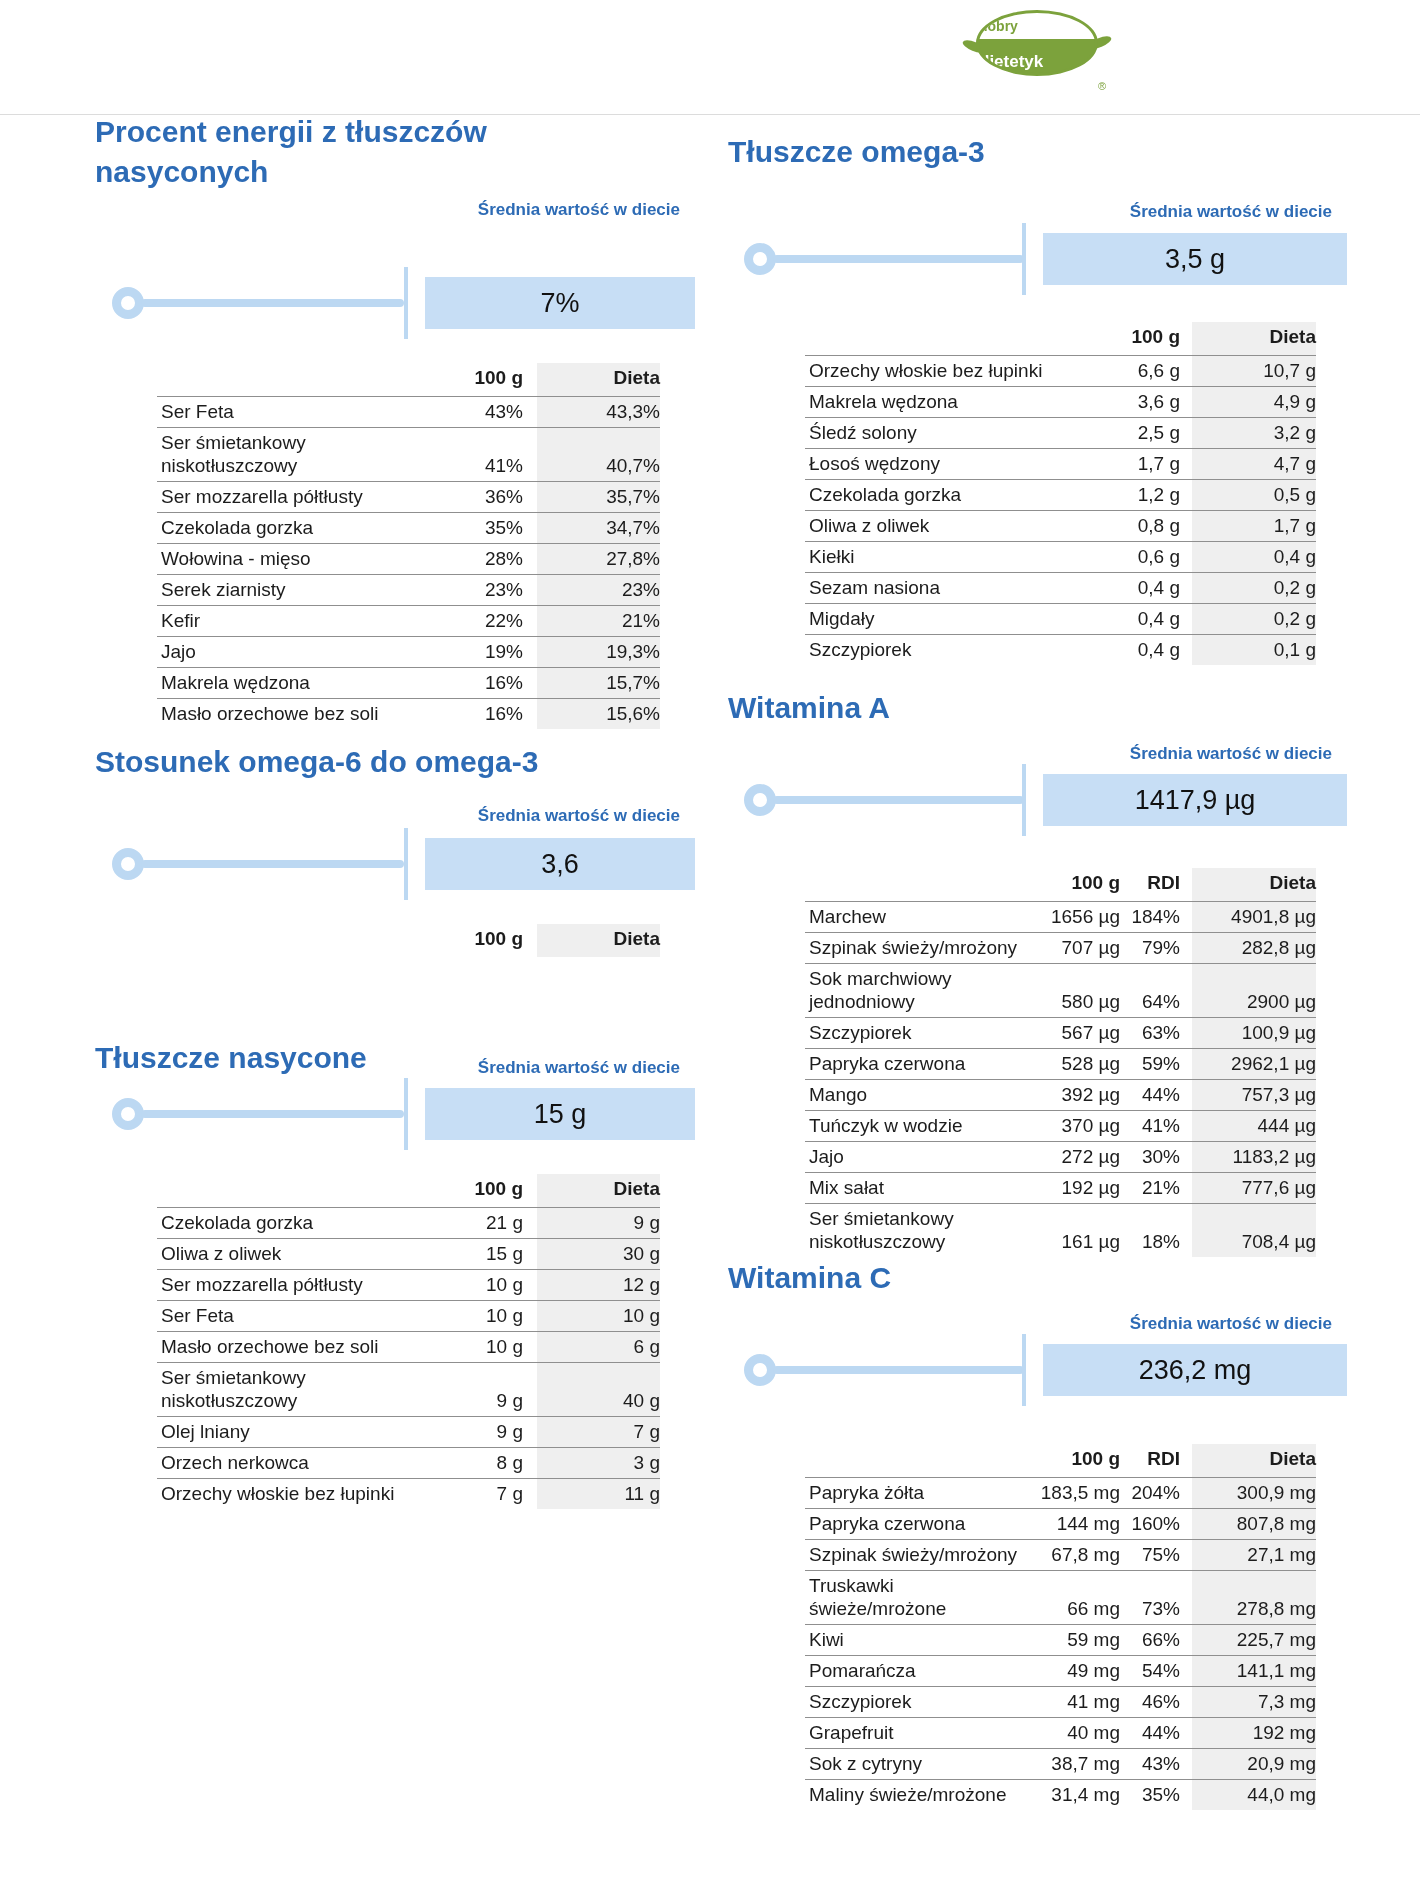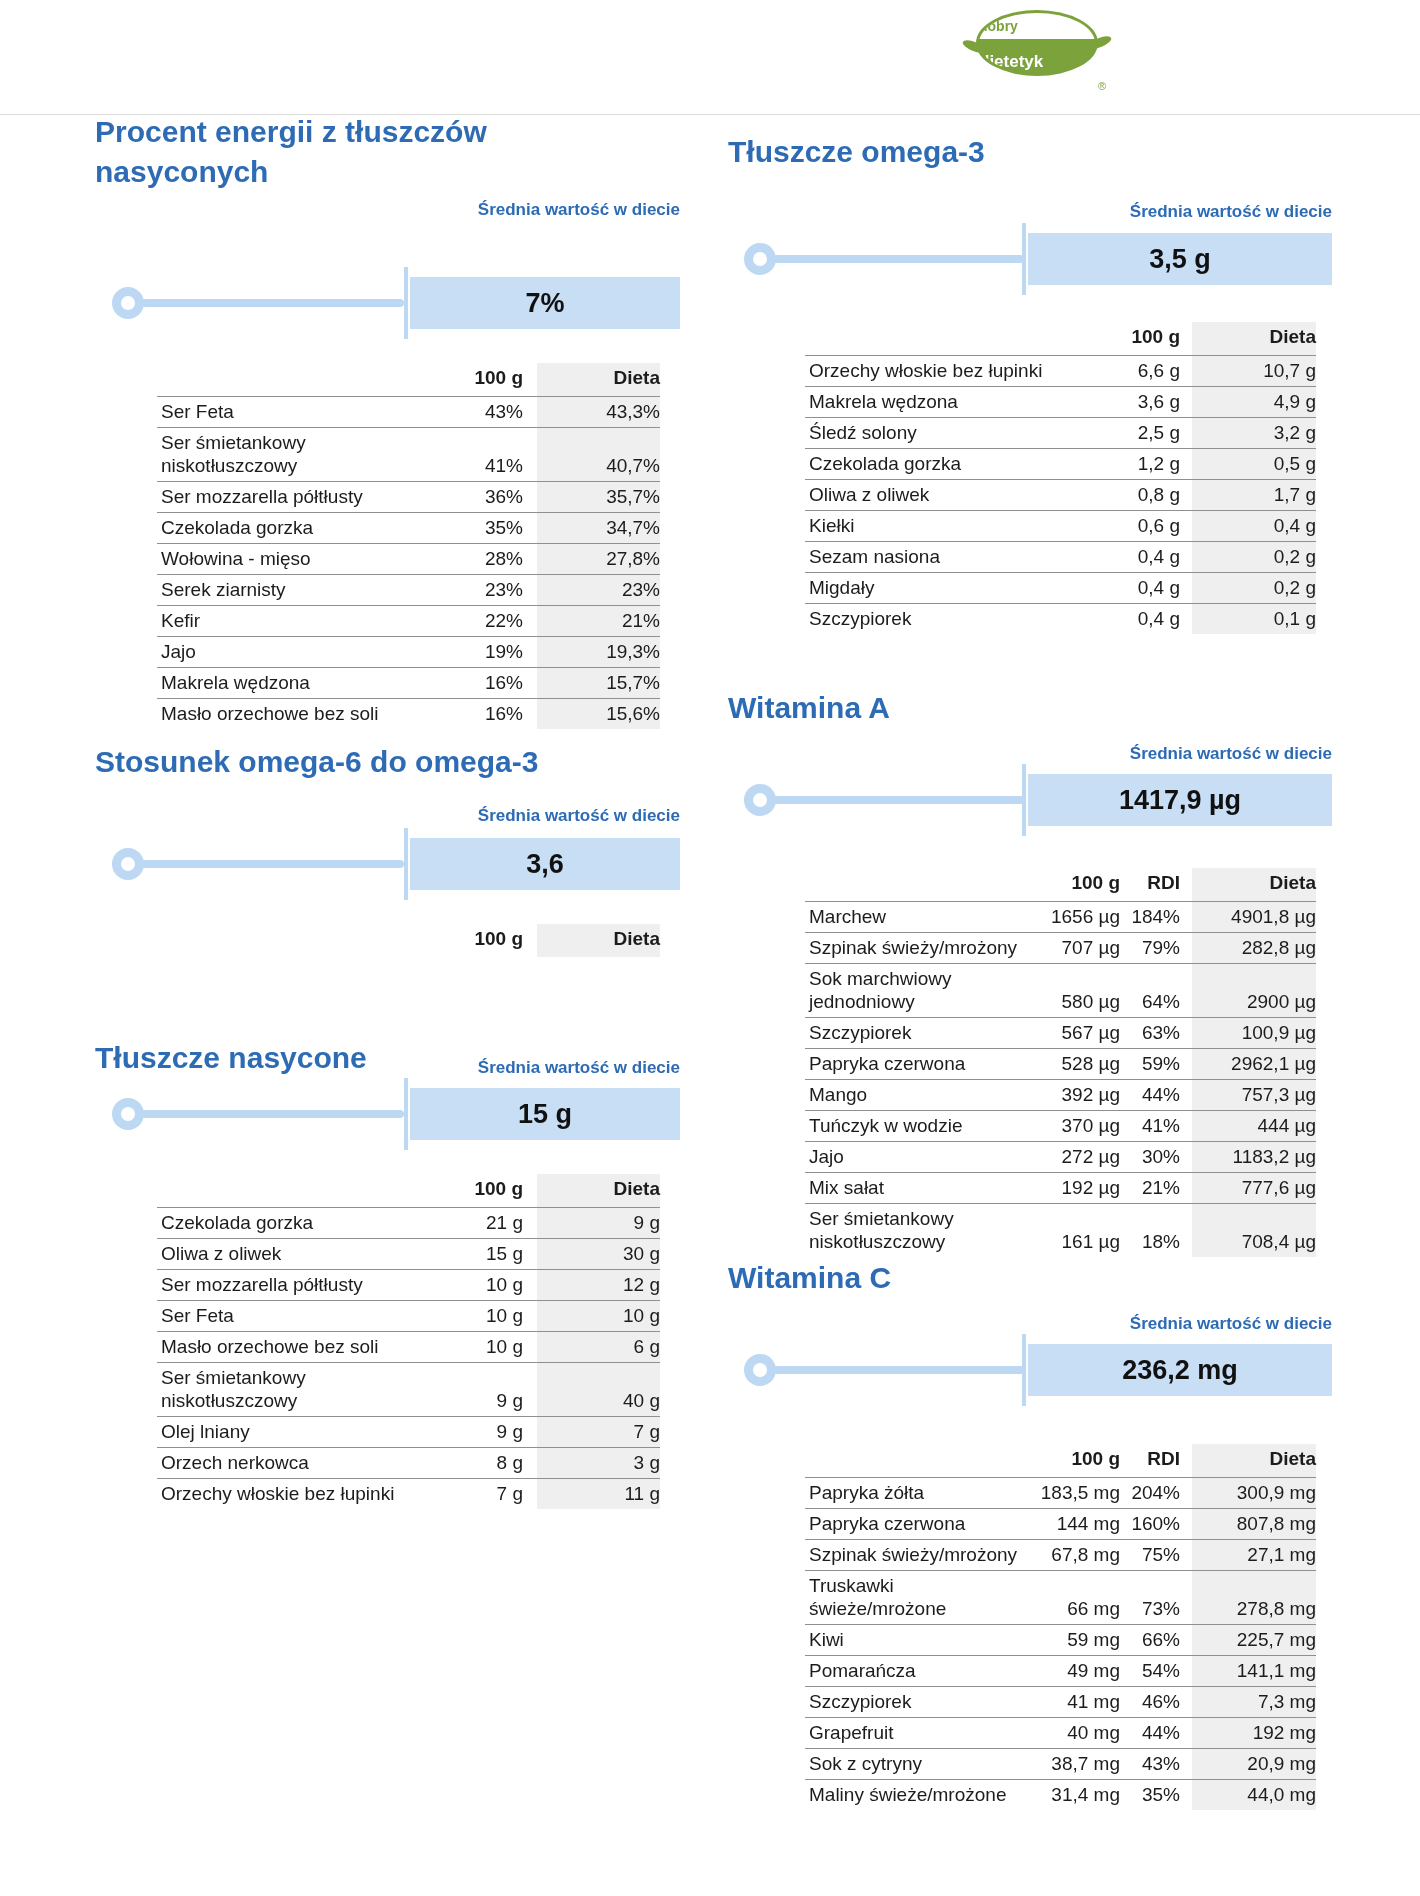--- a/index.html
+++ b/index.html
@@ -4,21 +4,21 @@
 <style>
   html,body{margin:0;padding:0;background:#fff;}
   body{width:1420px;height:1896px;position:relative;font-family:"Liberation Sans","DejaVu Sans",sans-serif;color:#1c1c1c;}
   .sec{position:absolute;inset:0;}
   .rule{position:absolute;left:0;top:114px;width:1420px;height:1px;background:#dcdcdc;}
   h2.title{margin:0;position:absolute;font-size:30px;line-height:40px;font-weight:700;color:#2d6bb5;}
   .avglabel{position:absolute;font-size:17px;font-weight:700;color:#2d6bb5;text-align:right;}
   .knob{position:absolute;width:32px;height:32px;box-sizing:border-box;border:9px solid #bcd8f2;border-radius:50%;background:#fff;}
   .track{position:absolute;height:8px;background:#bcd8f2;border-radius:4px;}
   .tick{position:absolute;width:4px;height:72px;background:#bcd8f2;}
-  .avgbox{position:absolute;height:52px;line-height:52px;background:#c7def5;text-align:center;font-size:27px;font-weight:700;color:#111;}
+  .avgbox{position:absolute;height:52px;line-height:52px;background:#c7def5;text-align:center;font-size:27px;font-weight:400;color:#111;margin-left:15px;}
   table.tbl{position:absolute;border-collapse:collapse;table-layout:fixed;}
   .tbl td,.tbl th{vertical-align:bottom;font-size:19px;line-height:23px;padding:3px 0 4px;}
   .tbl thead th{font-weight:700;padding-bottom:7px;}
   .tbl tbody td{border-top:1px solid #8f8f8f;}
   .tbl .name{text-align:left;padding-left:4px;}
   .tbl .num{text-align:right;white-space:nowrap;}
   .tbl .diet{background:#efefef;padding-right:0;}
   
   .logo{position:absolute;left:962px;top:6px;width:150px;height:88px;}
   .logo-oval{position:absolute;left:14px;top:4px;width:122px;height:66px;box-sizing:border-box;border:3px solid #7ca23c;border-radius:50%;background:linear-gradient(#ffffff 0 44%,#7ca23c 44% 100%);text-align:left;overflow:hidden;}
@@ -270,20 +270,26 @@
           <td class="name">Makrela wędzona</td>
           <td class="num">3,6 g</td>
           <td></td>
           <td class="num diet">4,9 g</td>
         </tr>
       <tr>
           <td class="name">Śledź solony</td>
           <td class="num">2,5 g</td>
           <td></td>
           <td class="num diet">3,2 g</td>
+        </tr>
+      <tr>
+          <td class="name">Łosoś wędzony</td>
+          <td class="num">1,7 g</td>
+          <td></td>
+          <td class="num diet">4,7 g</td>
         </tr>
       <tr>
           <td class="name">Czekolada gorzka</td>
           <td class="num">1,2 g</td>
           <td></td>
           <td class="num diet">0,5 g</td>
         </tr>
       <tr>
           <td class="name">Oliwa z oliwek</td>
           <td class="num">0,8 g</td>

